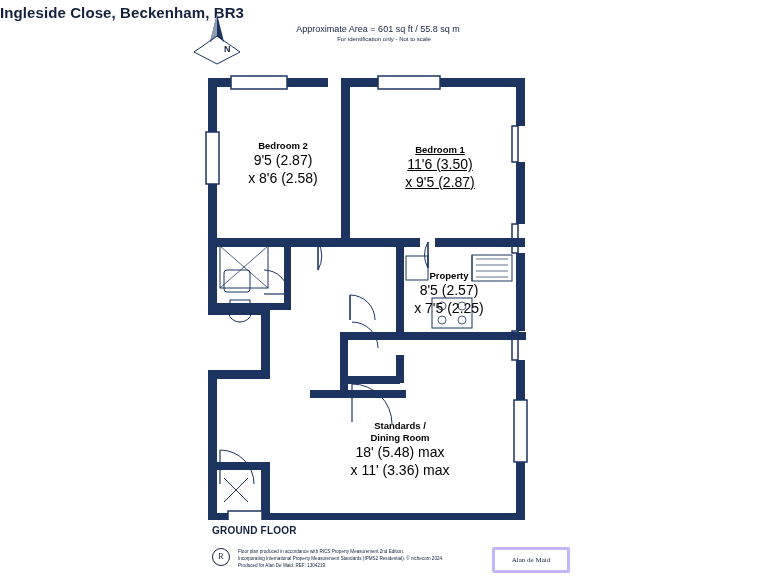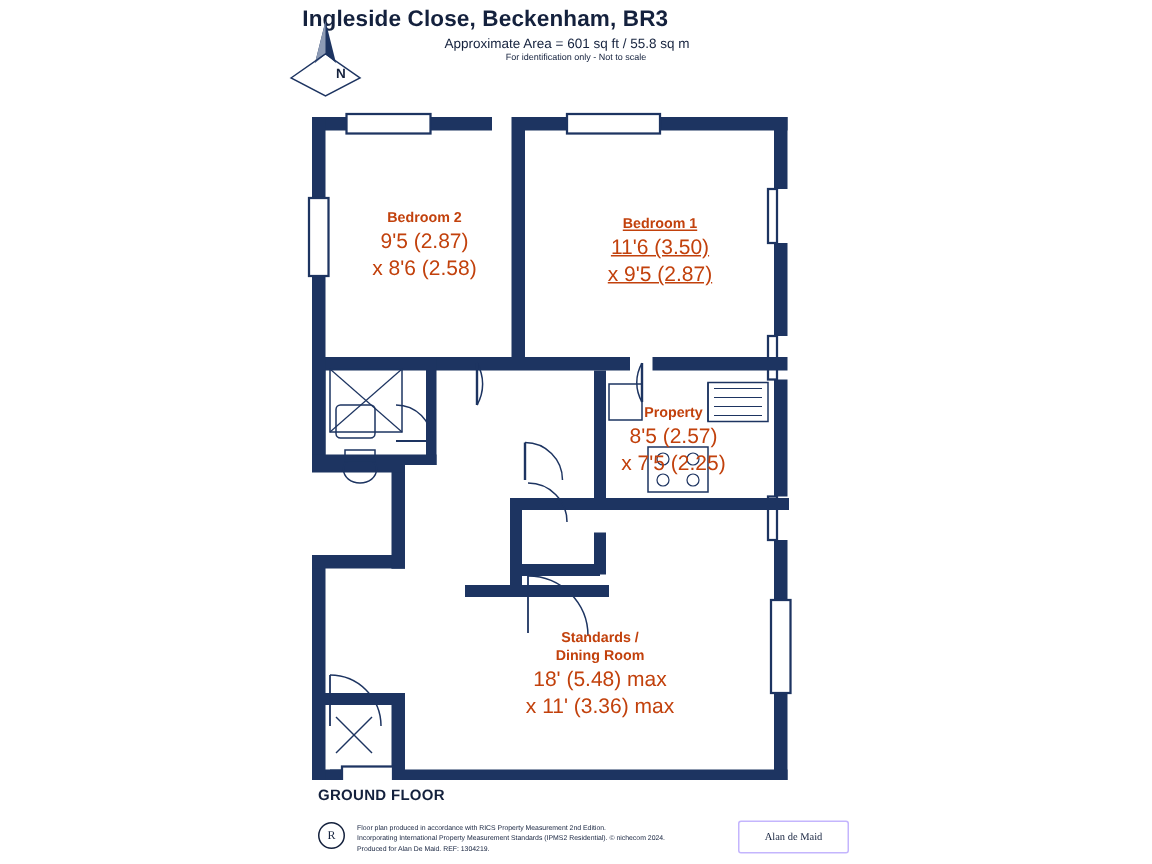--- a/index.html
+++ b/index.html
@@ -19,21 +19,20 @@
     position: absolute;
     inset: 0;
   }
 
   
   .title {
     position: absolute;
     top: 4px;
     left: 0;
     width: 647px;
-    text-align: center;
     font-size: 15px;
     font-weight: bold;
     color: #14213d;
     letter-spacing: 0.1px;
   }
   .subtitle {
     position: absolute;
     top: 24px;
     left: 0;
     width: 756px;
@@ -69,21 +68,21 @@
     width: 360px;
     height: 450px;
   }
   .plan svg { display: block; }
 
   
   .room-label {
     position: absolute;
     text-align: center;
     line-height: 1.28;
-    color: #c2410c;
+    color: #000000;
   }
   .room-label .name {
     font-weight: bold;
     font-size: 9.5px;
   }
   .room-label .dim {
     font-size: 14px;
   }
 
   #label-bed2 { left: 218px; top: 140px; width: 130px; }
@@ -128,21 +127,21 @@
     line-height: 1.55;
     color: #14213d;
     white-space: pre-line;
   }
   .brand {
     position: absolute;
     left: 492px;
     top: 547px;
     width: 72px;
     height: 20px;
-    border: 1px solid #c4b5fd;
+    border: 3px solid #c4b5fd;
     border-radius: 2px;
     display: flex;
     align-items: center;
     justify-content: center;
     font-size: 7px;
     color: #14213d;
     font-family: "Liberation Serif", serif;
   }
 </style>
 </head>

